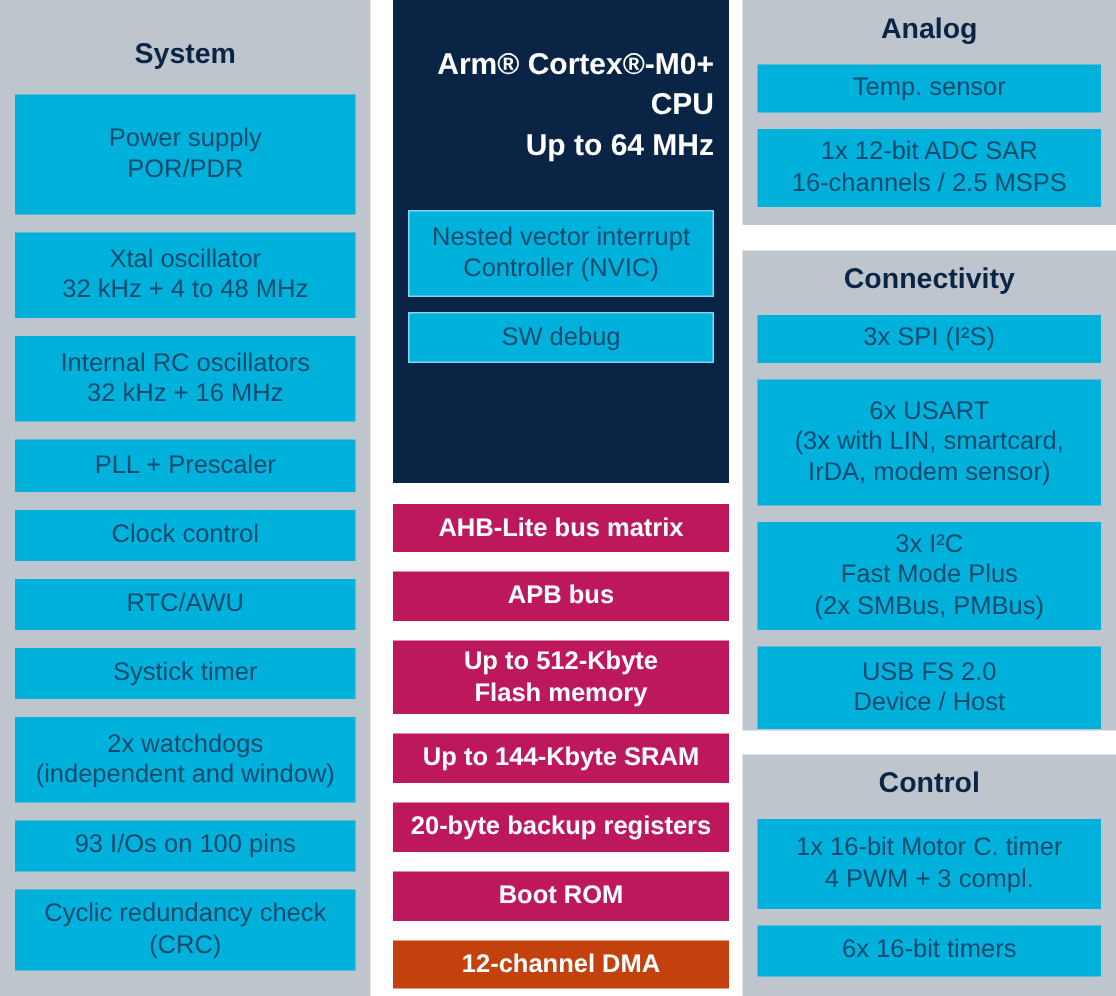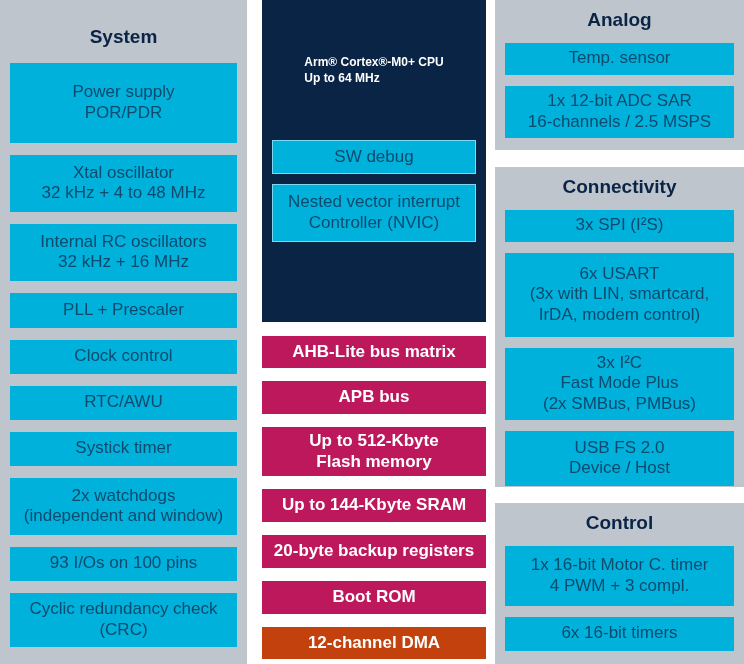--- a/index.html
+++ b/index.html
@@ -54,22 +54,22 @@
   
   .col-core { width: 224px; margin-right: 9px; display: flex; flex-direction: column; }
   .cpu {
     background: #0a2446;
     width: 224px; height: 322px;
     padding: 0 10px 0 10px;
     display: flex; flex-direction: column; align-items: center;
     margin-bottom: 14px;
   }
   .cpu-title {
-    color: #ffffff; font-weight: bold; font-size: 12px;
-    line-height: 1.35; text-align: left; white-space: pre-line;
+    color: #ffffff; font-weight: bold; font-size: 20px;
+    line-height: 1.35; text-align: right; white-space: pre-line;
     height: 140px;
     display: flex; align-items: center; justify-content: center;
   }
   .cpu .blk { border: 1px solid #7fd6ef; }
   .cpu .blk + .blk { margin-top: 10px; }
   .bar {
     background: #be185d;
     color: #ffffff;
     font-weight: bold; font-size: 17px; line-height: 1.22;
     text-align: center; white-space: pre-line;
@@ -106,23 +106,23 @@
 (independent and window)</div>
     <div class="blk" style="min-height:34px">93 I/Os on 100 pins</div>
     <div class="blk" style="min-height:54px">Cyclic redundancy check
 (CRC)</div>
   </div>
 
   <div class="col-core">
     <div class="cpu">
       <div class="cpu-title">Arm® Cortex®-M0+ CPU
 Up to 64 MHz</div>
-      <div class="blk" style="min-height:34px">SW debug</div>
       <div class="blk" style="min-height:58px">Nested vector interrupt
 Controller (NVIC)</div>
+      <div class="blk" style="min-height:34px">SW debug</div>
     </div>
     <div class="bar" style="min-height:32px">AHB-Lite bus matrix</div>
     <div class="bar" style="min-height:33px">APB bus</div>
     <div class="bar" style="min-height:49px">Up to 512-Kbyte
 Flash memory</div>
     <div class="bar" style="min-height:33px">Up to 144-Kbyte SRAM</div>
     <div class="bar" style="min-height:33px">20-byte backup registers</div>
     <div class="bar" style="min-height:33px">Boot ROM</div>
     <div class="bar cyan" style="min-height:32px">12-channel DMA</div>
   </div>
@@ -134,21 +134,21 @@
       <div class="blk" style="min-height:32px">Temp. sensor</div>
       <div class="blk" style="min-height:52px">1x 12-bit ADC SAR
 16-channels / 2.5 MSPS</div>
     </div>
 
     <div class="panel panel-connectivity">
       <div class="panel-title">Connectivity</div>
       <div class="blk" style="min-height:32px">3x SPI (I²S)</div>
       <div class="blk" style="min-height:84px">6x USART
 (3x with LIN, smartcard,
-IrDA, modem control)</div>
+IrDA, modem sensor)</div>
       <div class="blk" style="min-height:72px">3x I²C
 Fast Mode Plus
 (2x SMBus, PMBus)</div>
       <div class="blk" style="min-height:55px">USB FS 2.0
 Device / Host</div>
     </div>
 
     <div class="panel panel-control">
       <div class="panel-title">Control</div>
       <div class="blk" style="min-height:60px">1x 16-bit Motor C. timer

